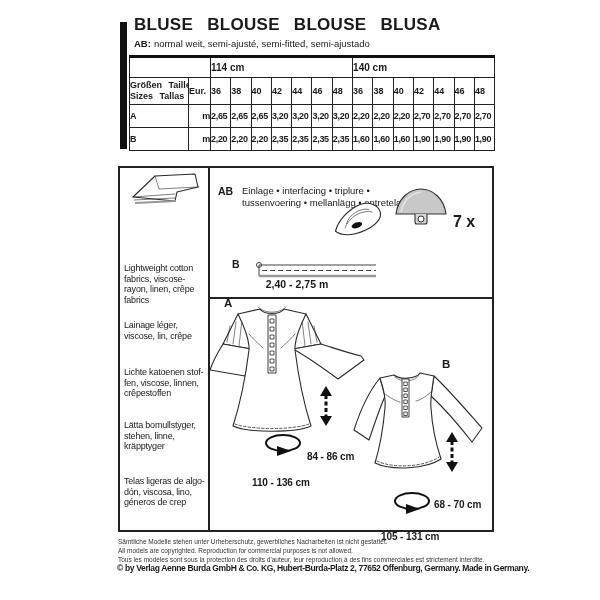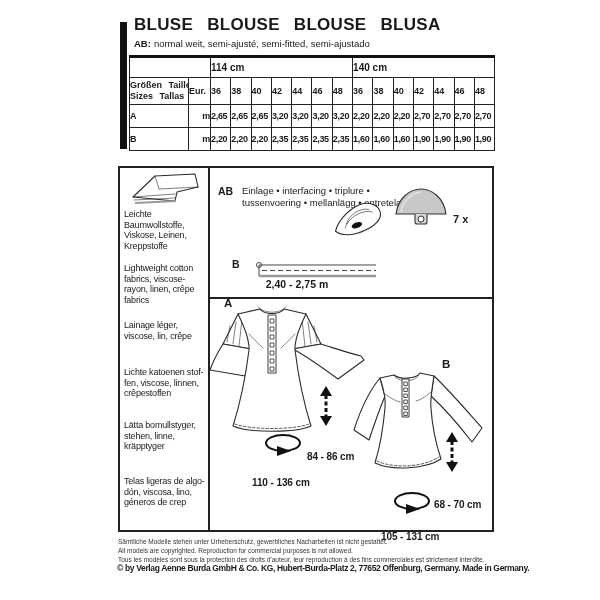--- a/index.html
+++ b/index.html
@@ -27,21 +27,21 @@
   td.grp-div{border-left:2.5px solid #111;}
   
   .main-box{position:absolute;left:118px;top:166px;width:376px;height:366px;
             border:2px solid #222;box-sizing:border-box;}
   .fab-col{position:absolute;left:0;top:0;bottom:0;width:88px;border-right:2px solid #222;}
   .fp{position:absolute;left:4px;width:81px;margin:0;font-size:9px;line-height:1.18;
       letter-spacing:-.2px;}
   .notions{position:absolute;left:88px;top:0;right:0;height:117px;border-bottom:2px solid #222;margin-top:12px;}
   .ab-tag{position:absolute;font-weight:700;font-size:10.5px;}
   .ntext{position:absolute;left:34px;top:5px;width:160px;font-size:9.5px;line-height:1.3;}
-  .cnt{position:absolute;left:245px;top:33px;font-weight:700;font-size:11px;white-space:nowrap;}
+  .cnt{position:absolute;left:245px;top:33px;font-weight:700;font-size:16px;white-space:nowrap;}
   .striplen{position:absolute;left:24px;top:98px;width:130px;text-align:center;
             font-weight:700;font-size:10.5px;white-space:nowrap;}
   .garments{position:absolute;left:88px;top:117px;right:0;bottom:0;}
   .vlabel{position:absolute;font-weight:700;font-size:11.5px;}
   .meas{position:absolute;font-weight:700;font-size:10px;white-space:nowrap;letter-spacing:-.1px;margin-top:23px;}
   .abs{position:absolute;}
   
   .fine{position:absolute;left:118px;font-size:6.5px;color:#333;white-space:nowrap;}
   .copy{position:absolute;left:117px;top:563px;font-size:8.5px;font-weight:700;
         letter-spacing:-.35px;white-space:nowrap;}
@@ -151,21 +151,20 @@
   <div class="main-box">
 
     <div class="fab-col">
       <svg class="abs" style="left:5px;top:3px" width="78" height="36" viewBox="0 0 78 36">
         <path class="fw" d="M8,26 L30,5 L70,3 L73,16 L52,21 L50,30 Z"></path>
         <path class="ln thin" d="M30,5 L34,18 L73,16"></path>
         <path class="ln thin" d="M8,26 L50,23"></path>
         <path class="ln thin" d="M9,29 L50,27"></path>
         <path d="M10,32 L51,30" style="stroke:#999;stroke-width:2;fill:none"></path>
       </svg>
-      <p class="fp" style="top:41px">Leichte Baumwollstof­fe, Viskose, Leinen, Kreppstoffe</p>
       <p class="fp" style="top:152px">Lainage léger, viscose, lin, crêpe</p>
       <p class="fp" style="top:95px">Lightweight cotton fabrics, viscose-rayon, linen, crêpe fabrics</p>
       <p class="fp" style="top:199px">Lichte katoenen stof­fen, viscose, linnen, crêpestoffen</p>
       <p class="fp" style="top:252px">Lätta bomullstyger, stehen, linne, kräppty­ger</p>
       <p class="fp" style="top:308px">Telas ligeras de algo­dón, viscosa, lino, gé­neros de crep</p>
     </div>
 
     <div class="notions">
       <div class="ab-tag" style="left:10px;top:5px">AB</div>
       <div class="ntext">Einlage • interfacing • triplure • tussenvoering • mellanlägg • entretela</div>

